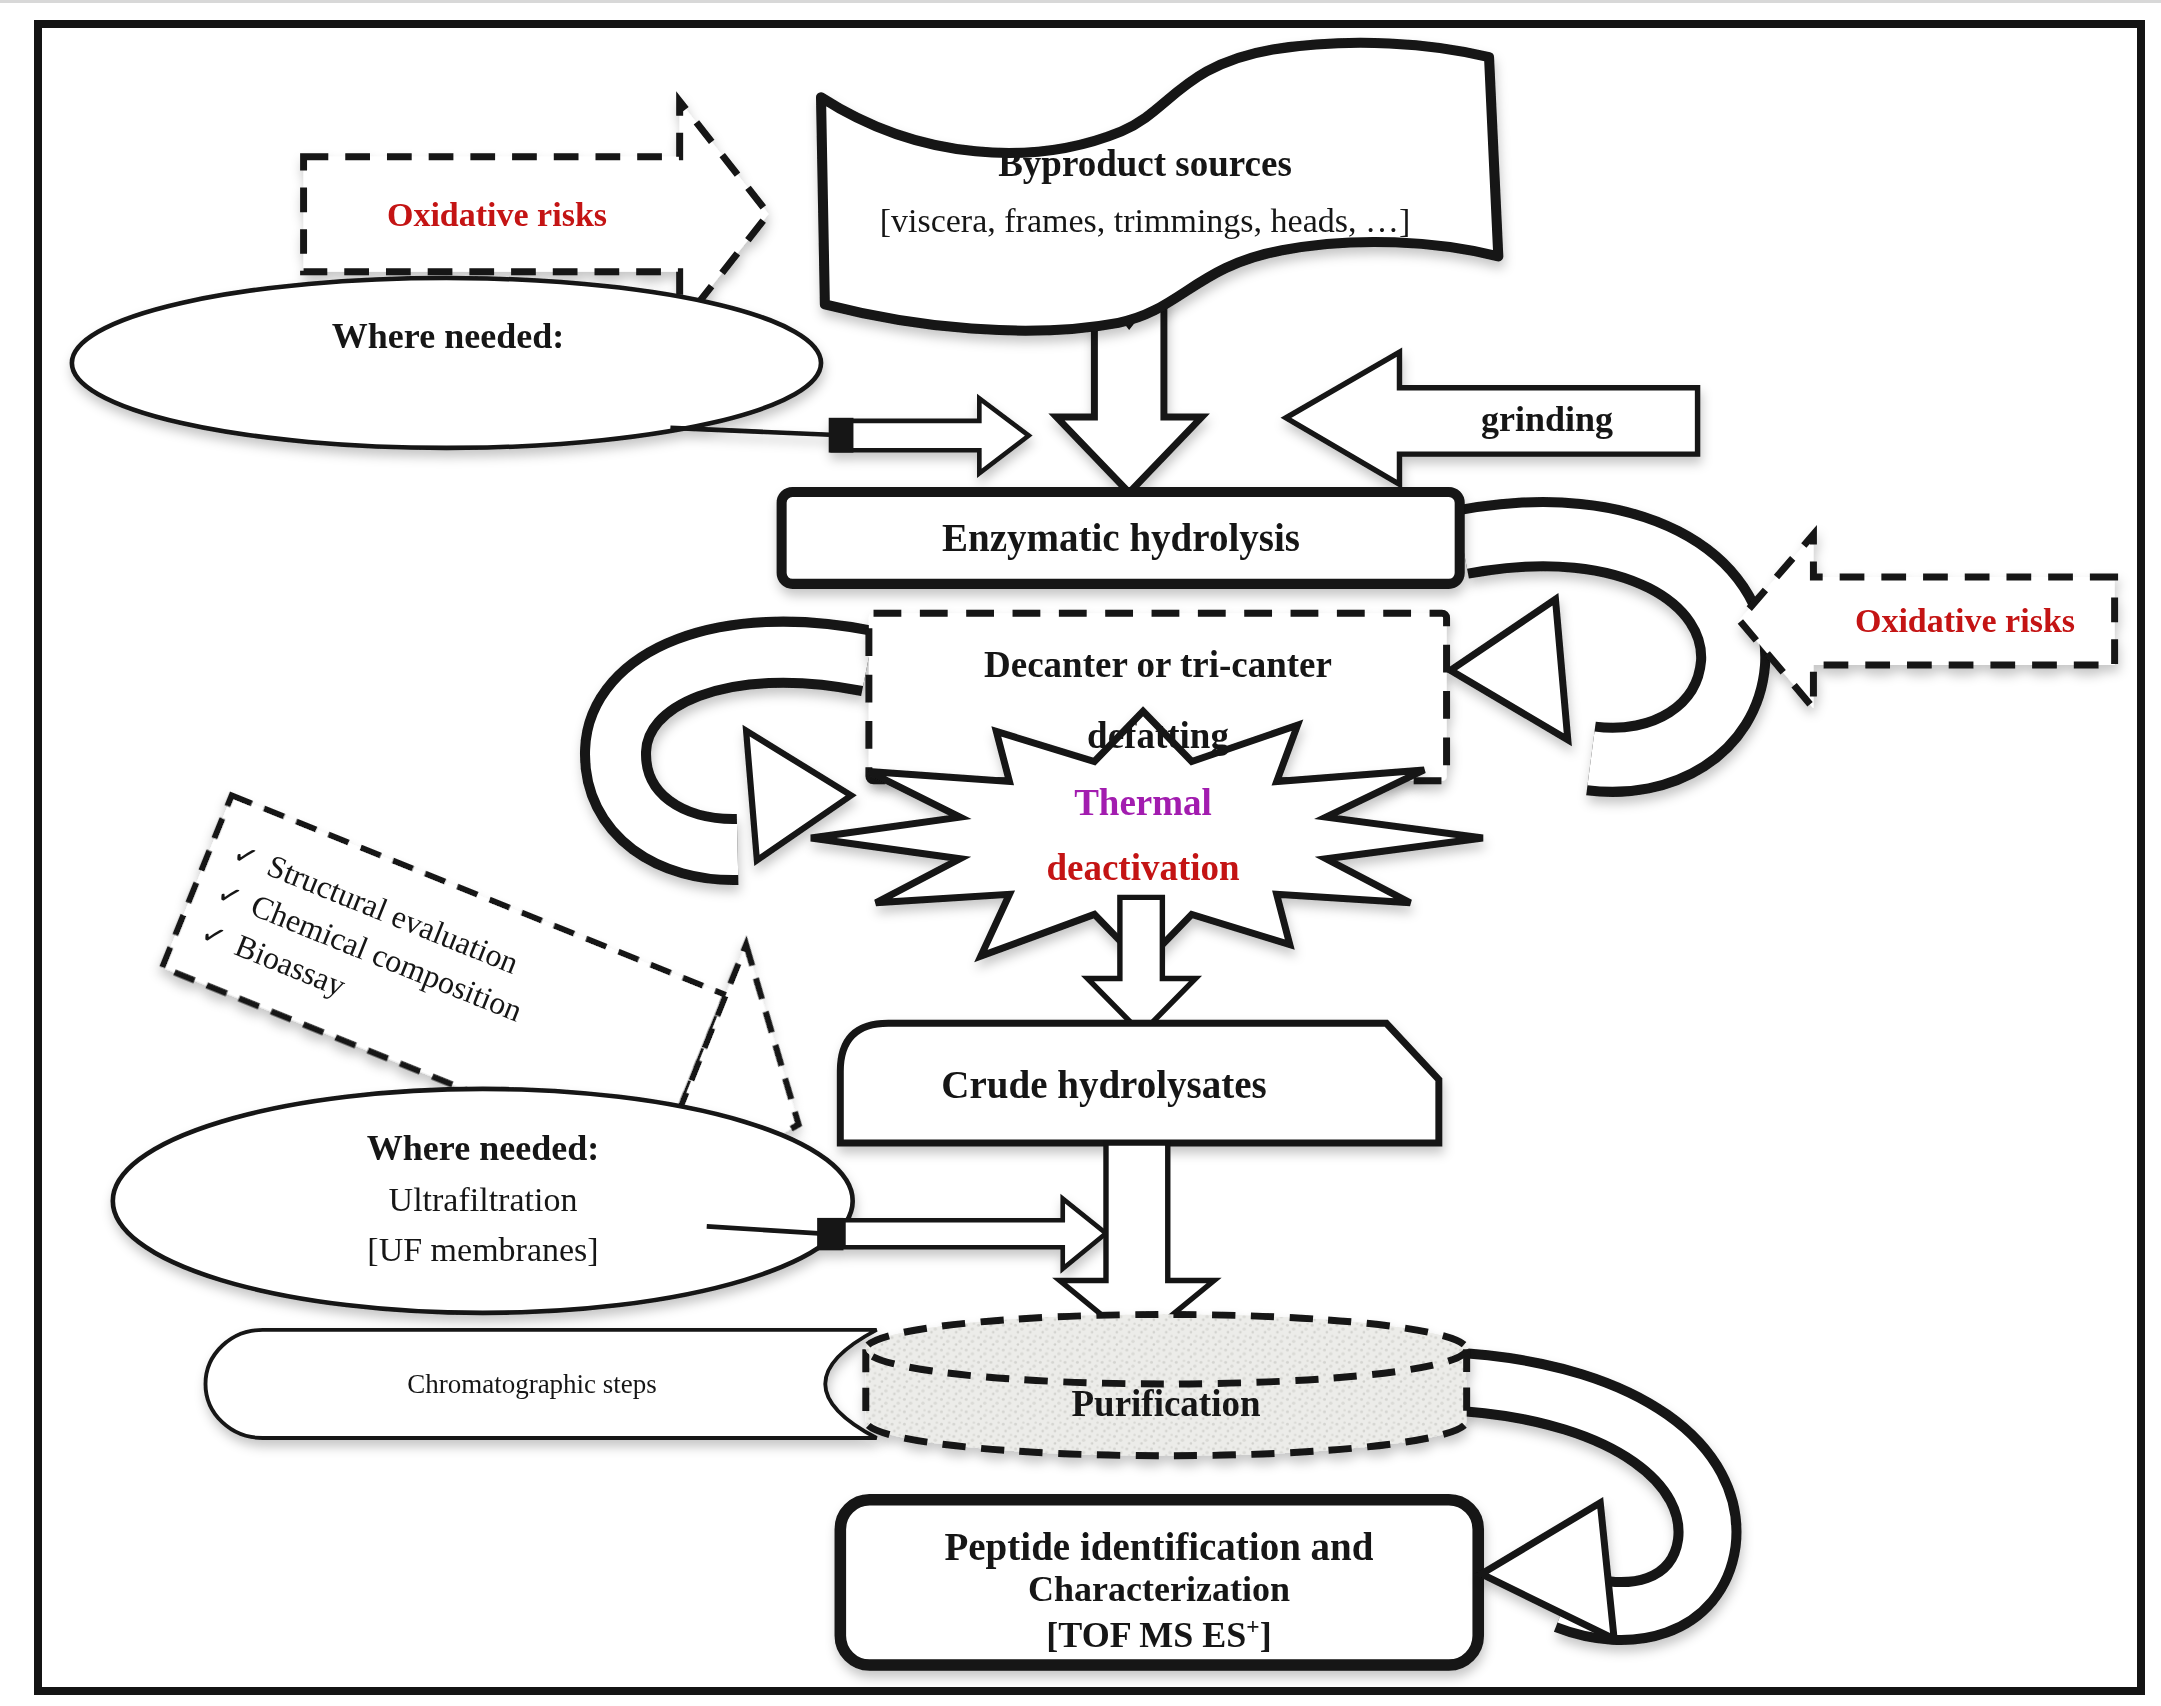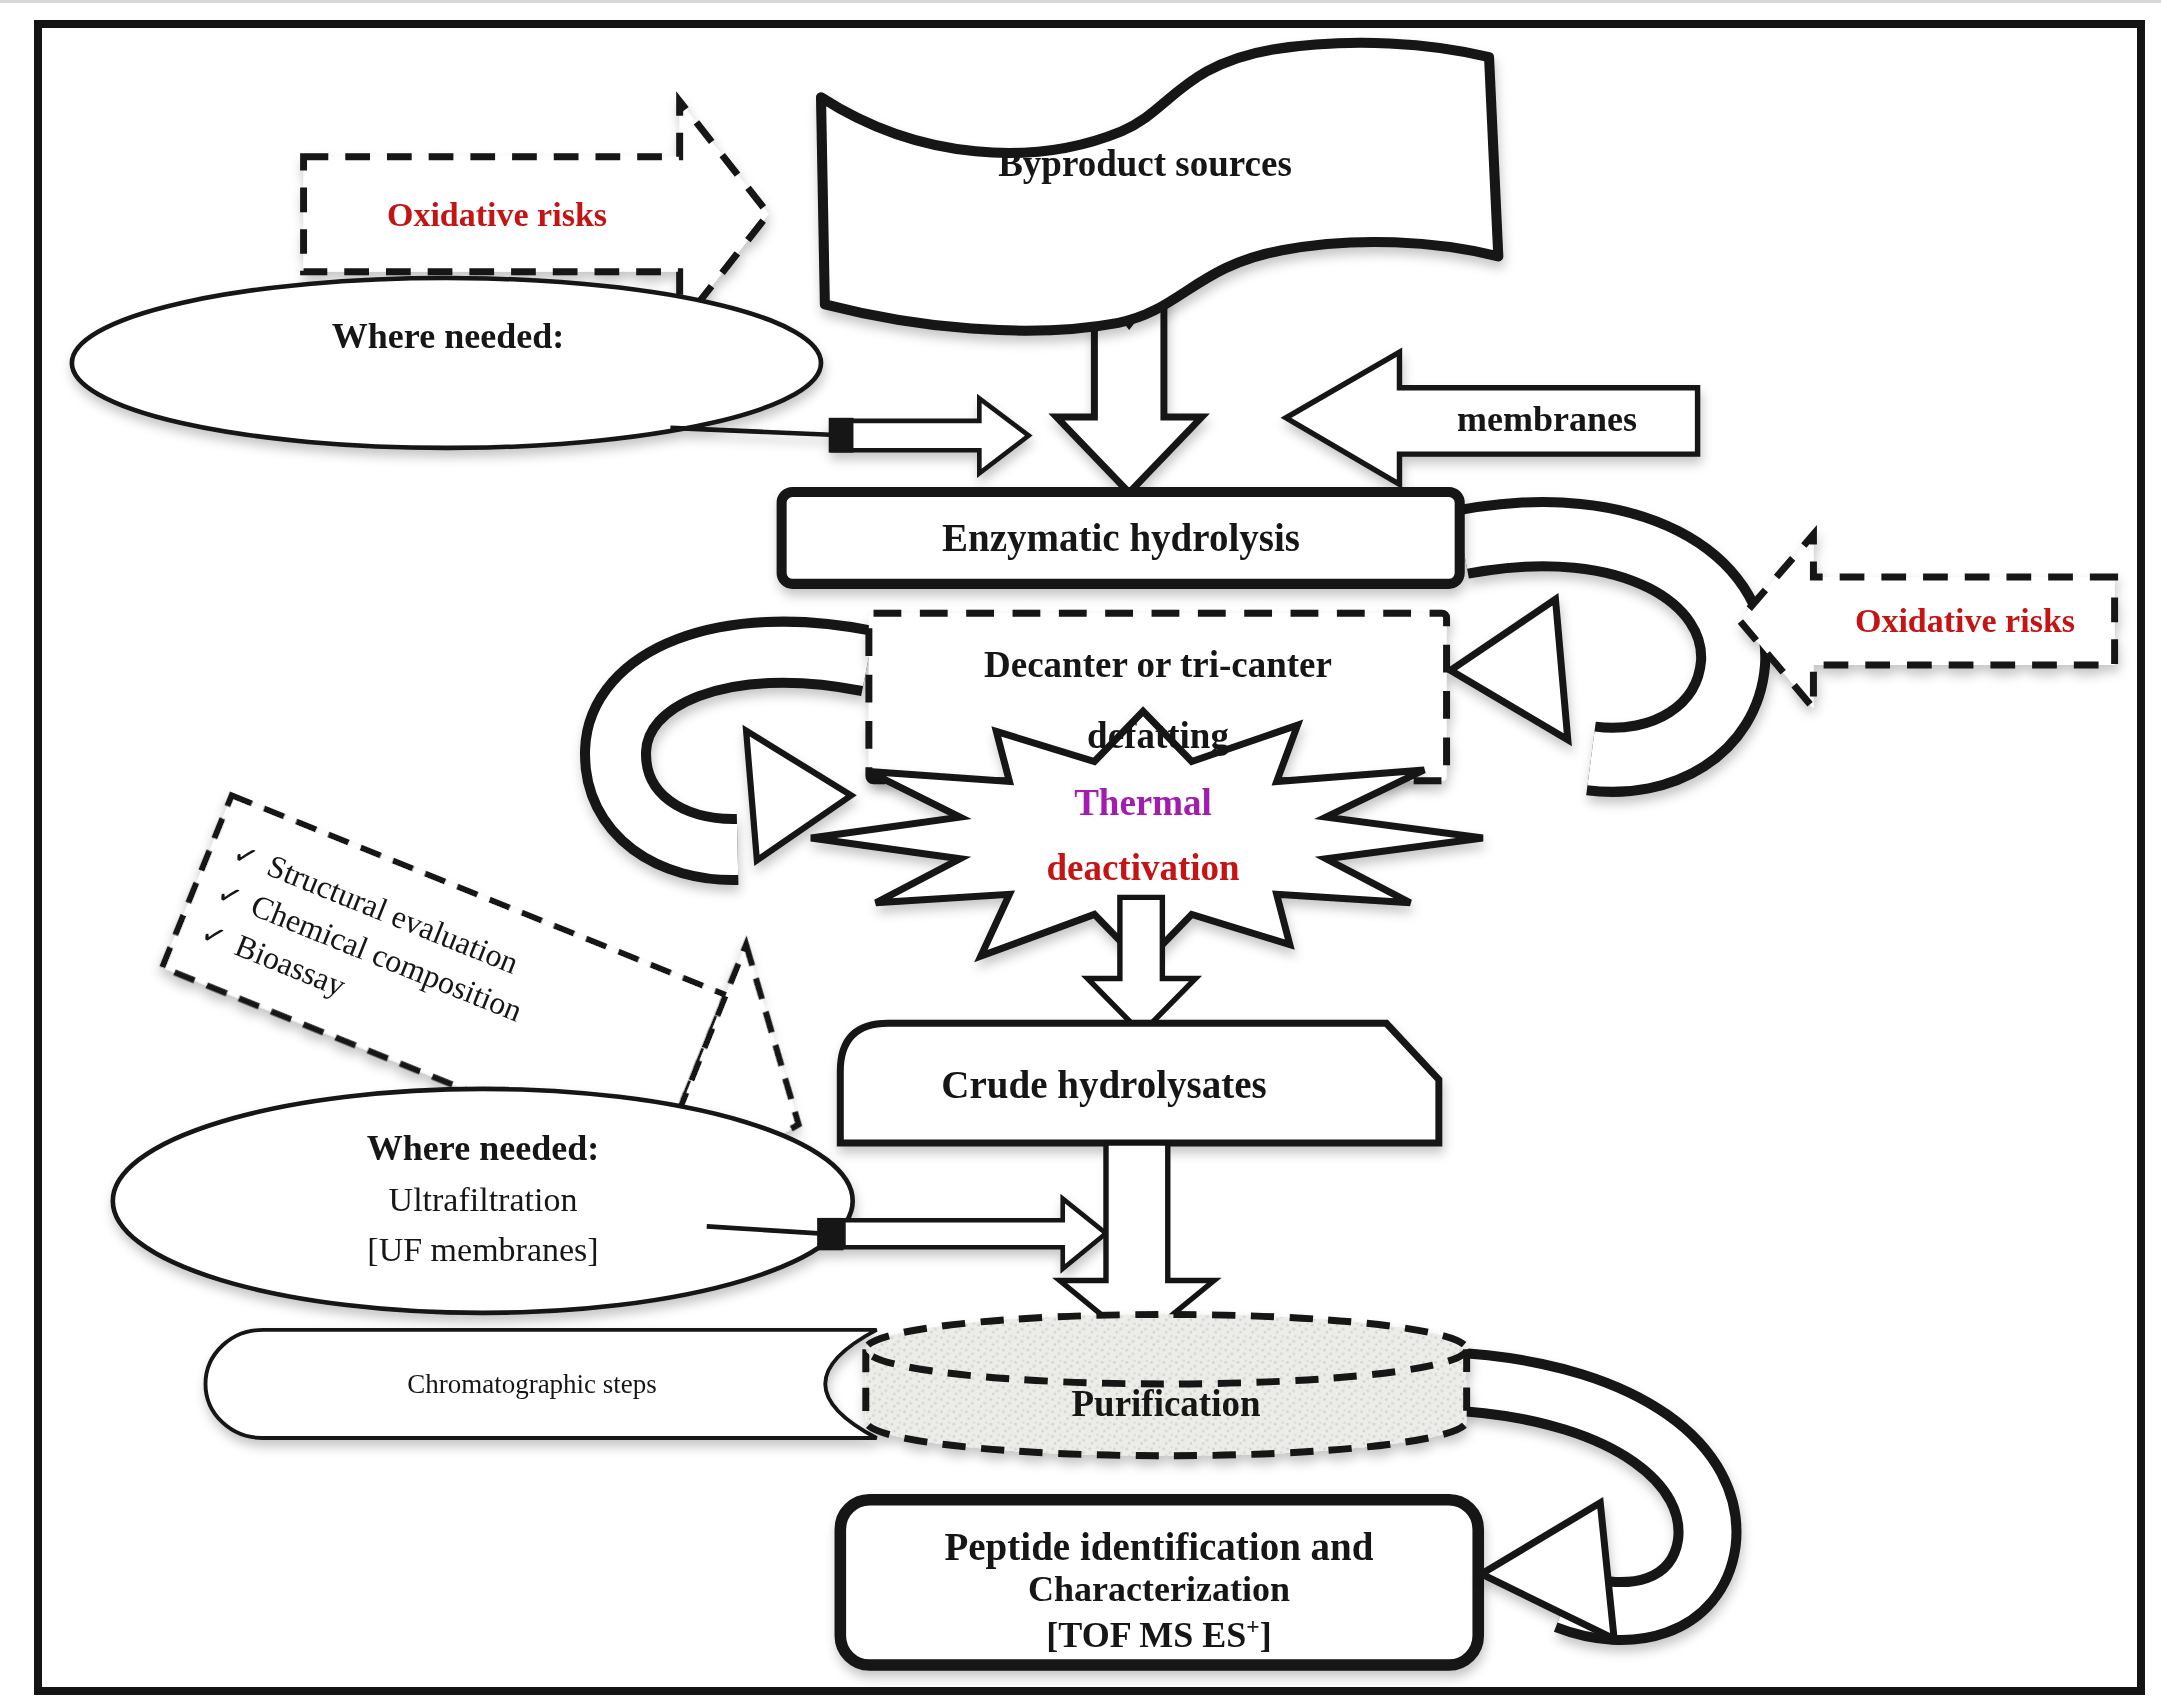--- a/index.html
+++ b/index.html
@@ -106,24 +106,25 @@
     <g filter="url(#ds)">
       <path d="M1121,1747 L1121,1840 A389 45 0 0 0 1899,1840 L1899,1747 A389 45 0 0 0 1121,1747 Z" fill="url(#stip)"></path>
       <path d="M1121,1747 L1121,1840 A389 45 0 0 0 1899,1840 L1899,1747" fill="none" stroke="#141414" stroke-width="9" stroke-dasharray="30 20"></path>
       <ellipse cx="1510" cy="1747" rx="389" ry="45" fill="url(#stip)" stroke="#141414" stroke-width="9" stroke-dasharray="30 20"></ellipse>
     </g>
   </svg>
 
   <div class="t b red" style="left: 497px; top: 215px; font-size: 34px; color: rgb(196, 20, 20);">Oxidative risks</div>
 
   <div class="t b" style="left:1145px;top:164px;font-size:37px">Byproduct sources</div>
+  <div class="t" style="left:1145px;top:221px;font-size:34px">[viscera, frames, trimmings, heads, …]</div>
 
   <div class="t b" style="left:448px;top:337px;font-size:36px">Where needed:</div>
 
-  <div class="t b" style="left:1547px;top:420px;font-size:36px">membranes</div>
+  <div class="t b" style="left:1547px;top:420px;font-size:36px">grinding</div>
 
   <div class="t b" style="left:1121px;top:538px;font-size:39px">Enzymatic hydrolysis</div>
 
   <div class="t b" style="left:1158px;top:665px;font-size:37px">Decanter or tri-canter</div>
   <div class="t b" style="left:1158px;top:736px;font-size:37px">defatting</div>
 
   <div class="t b red" style="left: 1965px; top: 621px; font-size: 34px; color: rgb(196, 20, 20);">Oxidative risks</div>
 
   <div class="t b red" style="left: 1143px; top: 803px; font-size: 37px; color: #a21caf;">Thermal</div>
   <div class="t b red" style="left: 1143px; top: 868px; font-size: 37px; color: rgb(196, 20, 20);">deactivation</div>

